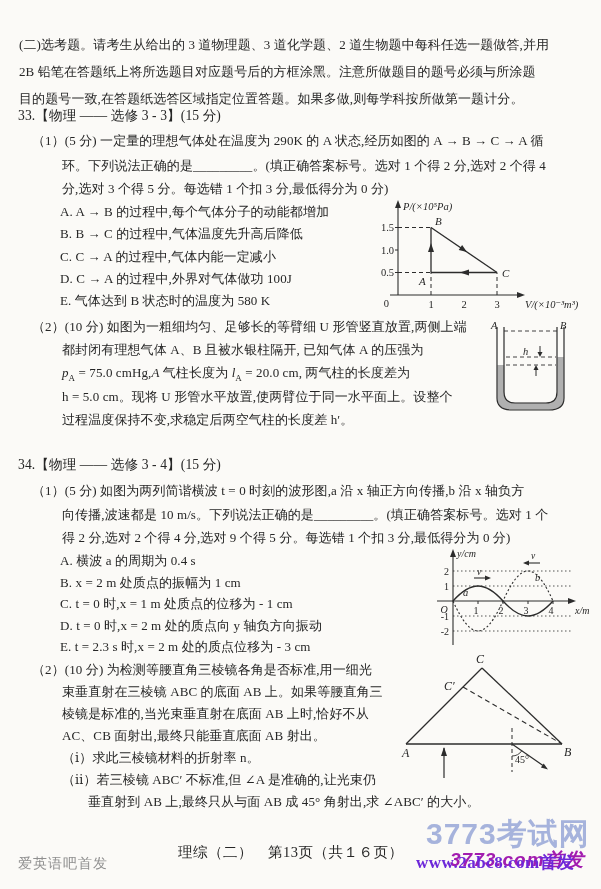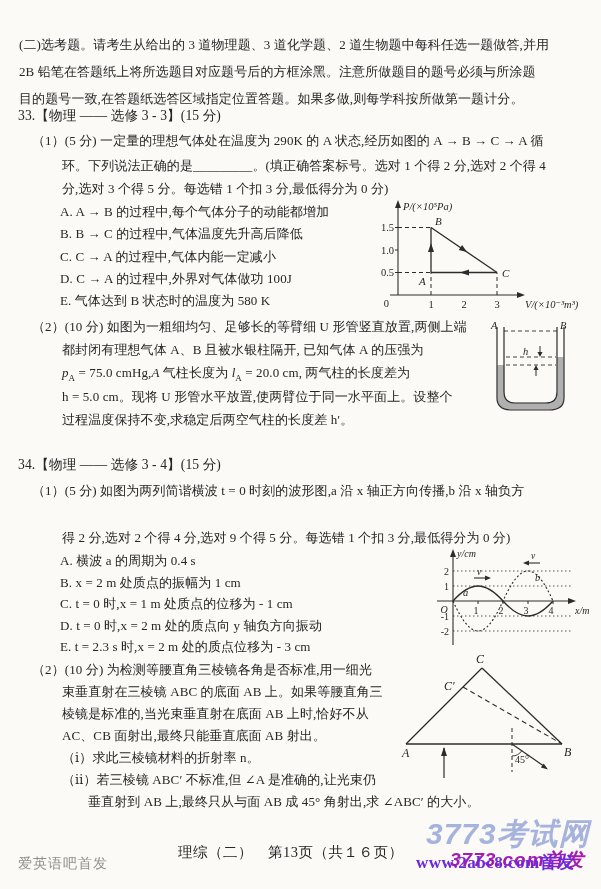--- a/index.html
+++ b/index.html
@@ -12,21 +12,21 @@
   .ln{position:absolute;white-space:nowrap;font-size:13px;line-height:17px;letter-spacing:.1px;}
   .title{font-size:13.6px;}
   sub{font-size:9px;}
   svg{position:absolute;overflow:visible;}
   svg text{font-family:"Liberation Serif","DejaVu Serif",serif;fill:#262626;}
   .fig-stroke{stroke:#2c2c2c;fill:none;}
   .footer-center{position:absolute;font-size:14.5px;letter-spacing:.5px;}
   .footer-left{position:absolute;font-size:14px;color:#8f8f8f;letter-spacing:1px;}
   .wm-main{
     position:absolute;font-family:"Liberation Sans","DejaVu Sans",sans-serif;
-    font-weight:bold;font-style:italic;font-size:30px;letter-spacing:1px;
+    font-weight:bold;font-size:30px;letter-spacing:1px;
     color:#a6b3dc;
   }
   .wm-ghost{
     position:absolute;font-family:"Liberation Sans","DejaVu Sans",sans-serif;
     font-weight:bold;font-style:italic;font-size:19px;letter-spacing:1px;
     color:#a21caf;
   }
   .wm-sub{
     position:absolute;font-family:"Liberation Serif","DejaVu Serif",serif;
     font-weight:bold;font-size:17px;letter-spacing:.5px;color:#6d28d9;
@@ -111,20 +111,21 @@
     <text x="33" y="37" font-size="10.5" font-style="italic">h</text>
     <line class="fig-stroke" x1="50" y1="28" x2="50" y2="36"></line>
     <polygon points="47.5,34 52.5,34 50,39" fill="#2c2c2c"></polygon>
     <line class="fig-stroke" x1="46" y1="58" x2="46" y2="50"></line>
     <polygon points="43.5,52 48.5,52 46,47" fill="#2c2c2c"></polygon>
   </svg>
 
   <div class="ln title" style="top:456px;left:18px">34.【物理 —— 选修 3 - 4】(15 分)</div>
 
   <div class="ln" style="top:482px;left:32px">（1）(5 分) 如图为两列简谐横波 t = 0 时刻的波形图,a 沿 x 轴正方向传播,b 沿 x 轴负方</div>
+  <div class="ln" style="top:506px;left:62px">向传播,波速都是 10 m/s。下列说法正确的是_________。(填正确答案标号。选对 1 个</div>
   <div class="ln" style="top:529px;left:62px">得 2 分,选对 2 个得 4 分,选对 9 个得 5 分。每选错 1 个扣 3 分,最低得分为 0 分)</div>
 
   <div class="ln" style="top:552px;left:60px">A. 横波 a 的周期为 0.4 s</div>
   <div class="ln" style="top:573.5px;left:60px">B. x = 2 m 处质点的振幅为 1 cm</div>
   <div class="ln" style="top:595px;left:60px">C. t = 0 时,x = 1 m 处质点的位移为 - 1 cm</div>
   <div class="ln" style="top:616.5px;left:60px">D. t = 0 时,x = 2 m 处的质点向 y 轴负方向振动</div>
   <div class="ln" style="top:638px;left:60px">E. t = 2.3 s 时,x = 2 m 处的质点位移为 - 3 cm</div>
 
   <svg style="left:425px;top:545px" width="177" height="122" viewBox="0 0 177 122">
     <g>

